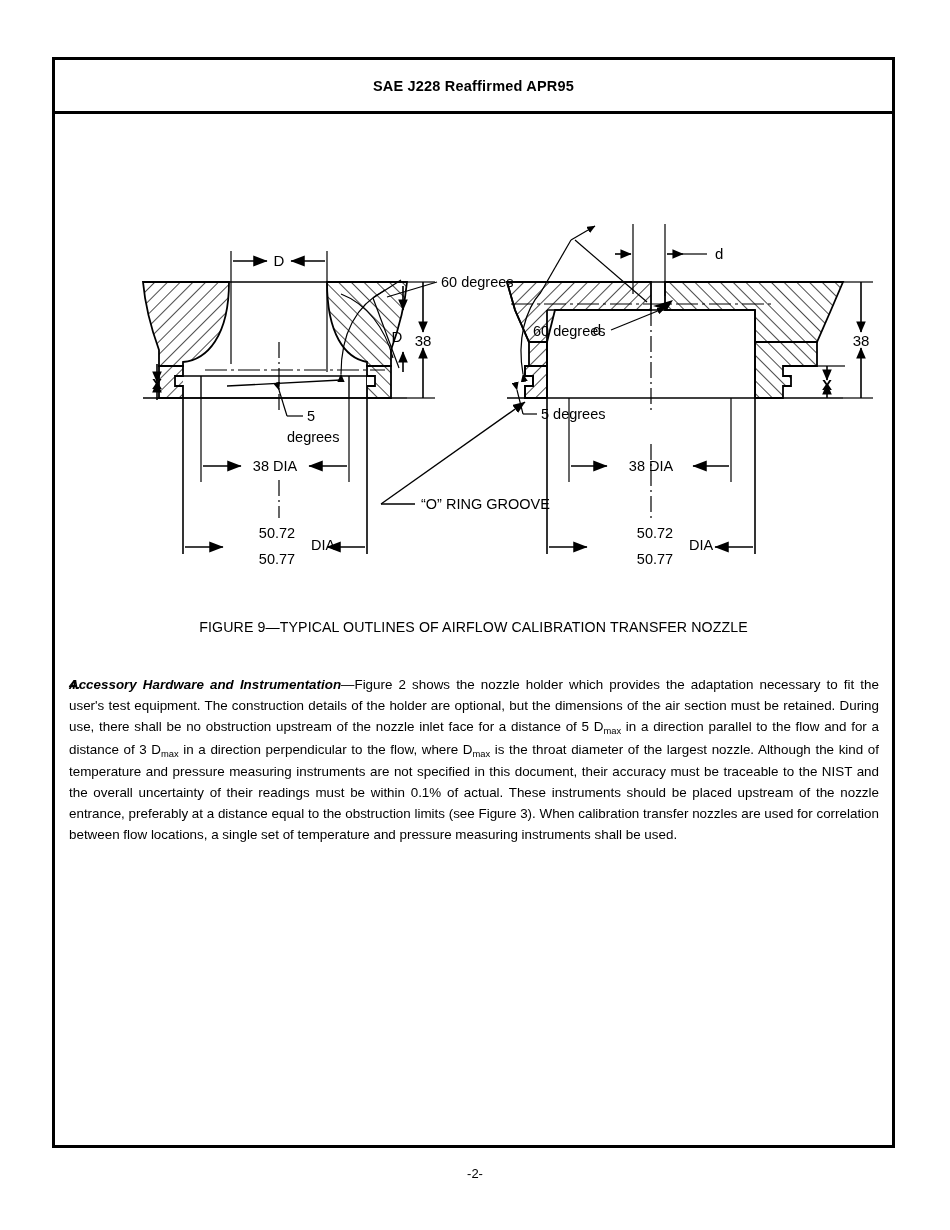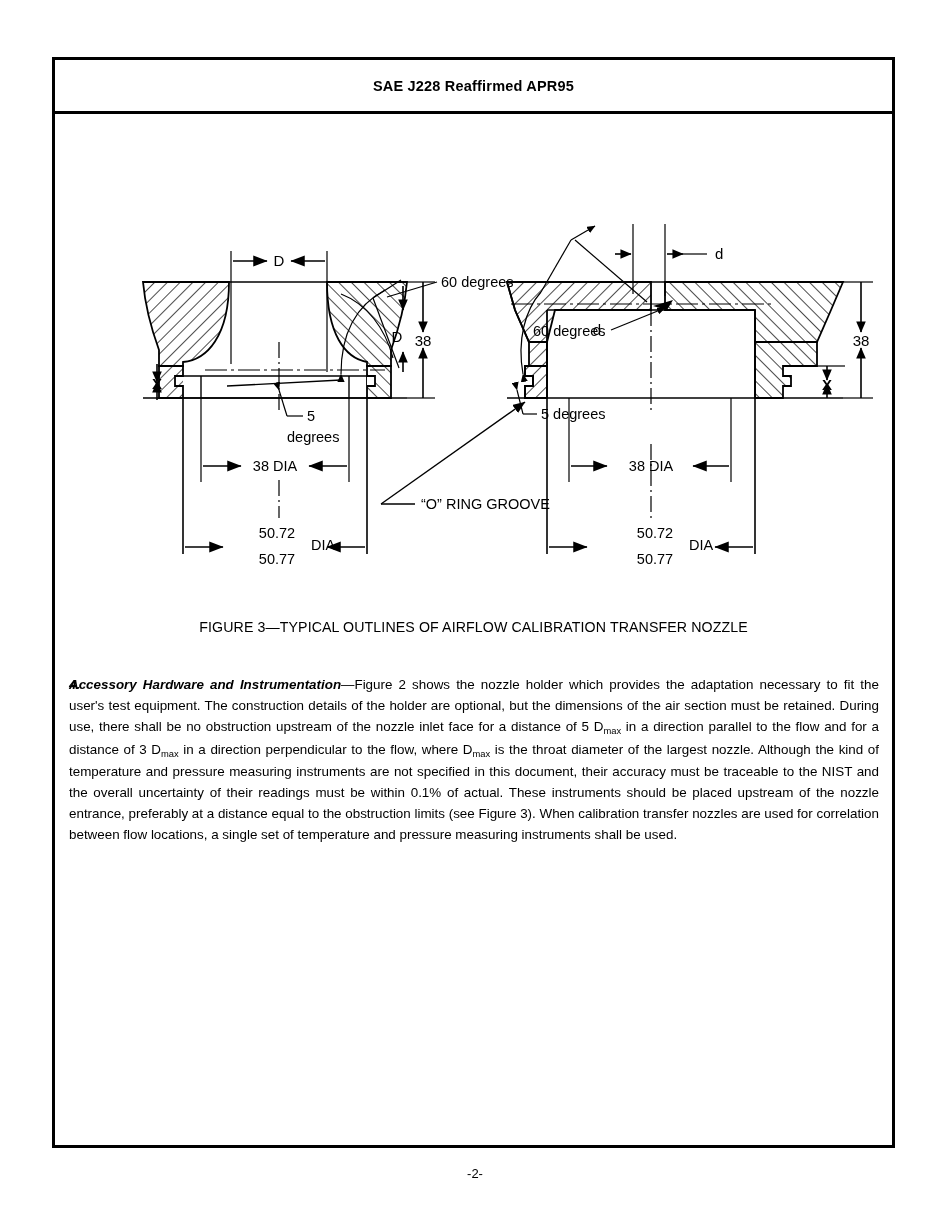--- a/index.html
+++ b/index.html
@@ -306,21 +306,21 @@
             <g>
               <line x1="326" y1="390" x2="470" y2="288" stroke-width="1.4" marker-end="url(#ah)"></line>
               <line x1="326" y1="390" x2="360" y2="390" stroke-width="1.4"></line>
               <text x="366" y="395" font-size="14.5" fill="#000" stroke="none">“O” RING GROOVE</text>
             </g>
 
           </g>
         </svg>
       </div>
 
-      <div class="figure-caption">FIGURE 3—TYPICAL OUTLINES OF AIRFLOW CALIBRATION TRANSFER NOZZLE</div>
+      <div class="figure-caption">FIGURE 9—TYPICAL OUTLINES OF AIRFLOW CALIBRATION TRANSFER NOZZLE</div>
 
       <div class="clause">
         <span class="clause-num">4.</span>
         <div class="clause-text">
           <span class="lead">Accessory Hardware and Instrumentation</span><span>—</span><span>Figure 2 shows the nozzle holder which provides the adaptation necessary to fit the user's test equipment.  The construction details of the holder are optional, but the dimensions of the air section must be retained.  During use, there shall be no obstruction upstream of the nozzle inlet face for a distance of 5 D</span><sub>max</sub><span> in a direction parallel to the flow and for a distance of 3 D</span><sub>max</sub><span> in a direction perpendicular to the flow, where D</span><sub>max</sub><span> is the throat diameter of the largest nozzle.  Although the kind of temperature and pressure measuring instruments are not specified in this document, their accuracy must be traceable to the NIST and the overall uncertainty of their readings must be within 0.1% of actual.  These instruments should be placed upstream of the nozzle entrance, preferably at a distance equal to the obstruction limits (see Figure 3).  When calibration transfer nozzles are used for correlation between flow locations, a single set of temperature and pressure measuring instruments shall be used.</span>
         </div>
       </div>
 
     </div>
   </div>

